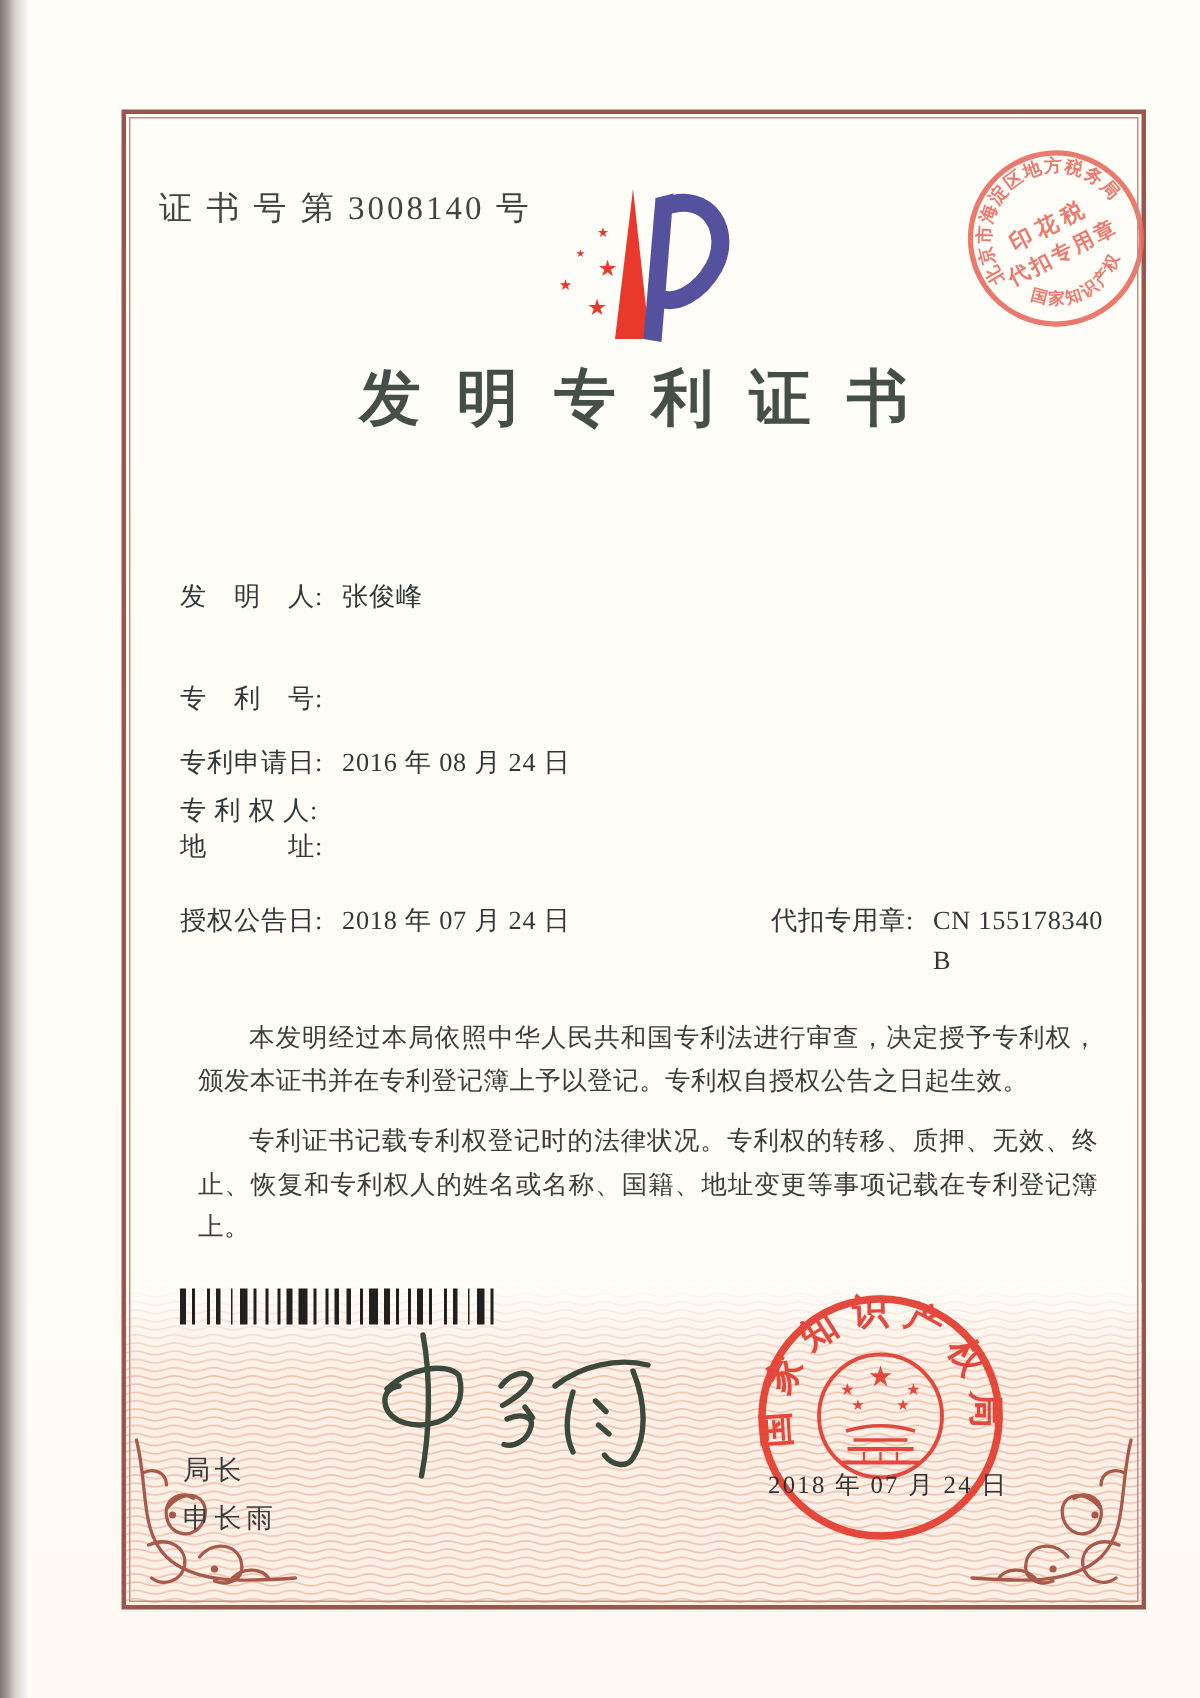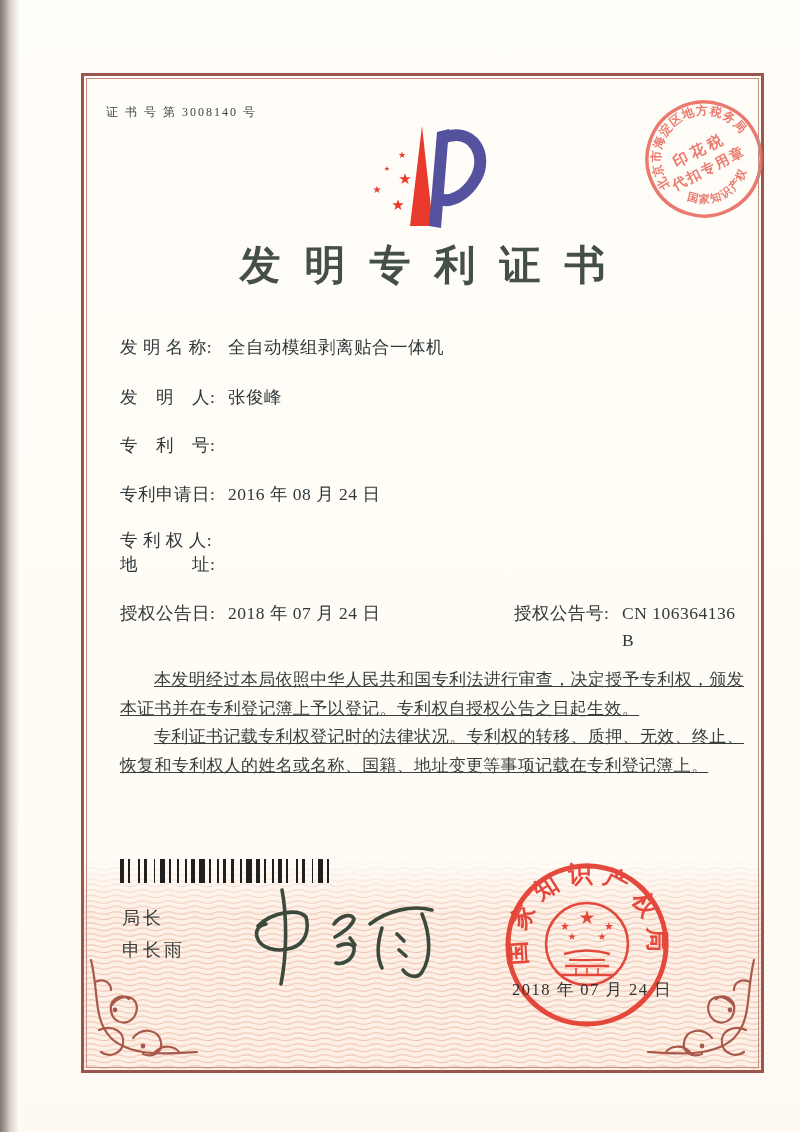--- a/index.html
+++ b/index.html
@@ -19,57 +19,57 @@
   }
   .frame{
     position:absolute;left:61px;top:73px;width:683px;height:1000px;
     box-sizing:border-box;border:3px solid #9a564c;
     background:transparent;
   }
   .frame::before{
     content:"";position:absolute;inset:2px;border:1px solid #c49084;pointer-events:none;z-index:5;
   }
   .cert-number{
-    position:absolute;left:22px;top:28px;font-size:12px;letter-spacing:2px;color:#3f4543;
+    position:absolute;left:22px;top:48px;font-size:22px;letter-spacing:2px;color:#3f4543;
   }
   .logo{position:absolute;left:274px;top:40px;width:135px;height:115px;}
   .tax-stamp{
     position:absolute;left:545px;top:8px;width:150px;height:150px;
     transform:rotate(-27deg);opacity:.88;
   }
   .title{
     position:absolute;left:0;top:162px;width:100%;text-align:center;
     font-size:41px;font-weight:600;color:#454f49;
     letter-spacing:24px;text-indent:24px;
   }
   .field-row{position:absolute;left:36px;width:630px;display:flex;font-size:17.5px;color:#30383a;line-height:27px;}
   .field-label{flex:none;width:96px;white-space:nowrap;letter-spacing:.5px;}
   .field-value{margin-left:12px;letter-spacing:.5px;}
-  .row-0{top:258px}.row-1{top:308px}.row-2{top:356px}.row-3{top:405px}
+  .row-0{top:258px}.row-1{top:308px}.row-2{top:376px}.row-3{top:419px}
   .row-4{top:451px}.row-5{top:475px}.row-6{top:524px}
   .row-5 .field-value{width:478px;}
   .grant-no-pair{position:absolute;left:394px;top:0;display:flex;}
   .body-text{
     position:absolute;left:36px;top:590px;width:624px;
     font-size:17px;line-height:28.5px;text-align:justify;color:#383e3c;z-index:2;
   }
-  .body-text p{margin:0;text-indent:2em;letter-spacing:.3px;text-decoration:underline;}
+  .body-text p{margin:12px;text-indent:2em;letter-spacing:.3px;}
   .band{
     position:absolute;left:0;right:0;top:779px;bottom:0;z-index:0;overflow:hidden;
   }
   .band-fade{
     position:absolute;left:0;right:0;top:0;height:60px;z-index:1;
     background:linear-gradient(180deg,#fffdf8 0%,rgba(255,253,248,0) 100%);
   }
   .corner{position:absolute;bottom:1px;width:115px;height:115px;z-index:2;}
   .corner-left{left:1px;}
   .corner-right{right:1px;transform:scaleX(-1);}
   .barcode{position:absolute;left:36px;top:783px;width:212px;height:24px;z-index:3;}
   .barcode .bar{position:absolute;top:0;height:100%;background:#20211f;}
-  .signer{position:absolute;left:38px;top:826px;z-index:3;font-size:18px;color:#383d3b;letter-spacing:3px;line-height:32px;}
+  .signer{position:absolute;left:38px;top:888px;z-index:3;font-size:18px;color:#383d3b;letter-spacing:3px;line-height:32px;}
   .signature{position:absolute;left:158px;top:806px;width:210px;height:115px;z-index:3;}
   .seal{position:absolute;left:418px;top:784px;width:170px;height:170px;z-index:3;opacity:.92;}
   .seal-date{
     position:absolute;left:428px;top:903px;z-index:4;
     font-size:16.5px;color:#2e3233;letter-spacing:1.5px;white-space:nowrap;
   }
   .page-footer{
     position:absolute;left:0;top:964px;width:100%;text-align:center;z-index:3;
     font-size:15px;color:#44494a;letter-spacing:2px;
   }
@@ -105,24 +105,20 @@
       </text>
       <text font-size="11" fill="#e8695b" letter-spacing="1.5" font-weight="bold">
         <textPath href="#tsBottom" startOffset="4">国家知识产权局</textPath>
       </text>
       <text x="75" y="70" font-size="15" fill="#e8695b" text-anchor="middle" letter-spacing="4" font-weight="bold">印花税</text>
       <text x="75" y="90" font-size="14" fill="#e8695b" text-anchor="middle" letter-spacing="2" font-weight="bold">代扣专用章</text>
     </svg>
 
     <div class="title">发明专利证书</div>
 
-    <div class="field-row row-0">
-      <span class="field-label">发 明 名 称:</span>
-      <span class="field-value">全自动模组剥离贴合一体机</span>
-    </div>
     <div class="field-row row-1">
       <span class="field-label">发　明　人:</span>
       <span class="field-value">张俊峰</span>
     </div>
     <div class="field-row row-2">
       <span class="field-label">专　利　号:</span>
     </div>
     <div class="field-row row-3">
       <span class="field-label">专利申请日:</span>
       <span class="field-value">2016 年 08 月 24 日</span>
@@ -130,22 +126,22 @@
     <div class="field-row row-4">
       <span class="field-label">专 利 权 人:</span>
     </div>
     <div class="field-row row-5">
       <span class="field-label">地　　　址:</span>
     </div>
     <div class="field-row row-6">
       <span class="field-label">授权公告日:</span>
       <span class="field-value">2018 年 07 月 24 日</span>
       <span class="grant-no-pair">
-        <span class="field-label">授权公告号:</span>
-        <span class="field-value">CN 106364136 B</span>
+        <span class="field-label">代扣专用章:</span>
+        <span class="field-value">CN 155178340 B</span>
       </span>
     </div>
 
     <div class="body-text">
       <p>本发明经过本局依照中华人民共和国专利法进行审查，决定授予专利权，颁发本证书并在专利登记簿上予以登记。专利权自授权公告之日起生效。</p>
       <p>专利证书记载专利权登记时的法律状况。专利权的转移、质押、无效、终止、恢复和专利权人的姓名或名称、国籍、地址变更等事项记载在专利登记簿上。</p>
     </div>
 
     <div class="band">
       <svg width="100%" height="100%" preserveAspectRatio="none">

